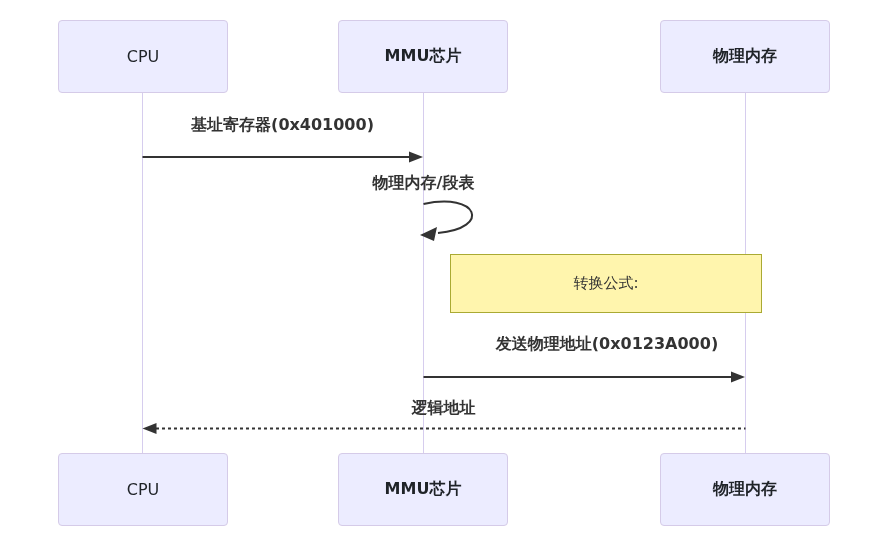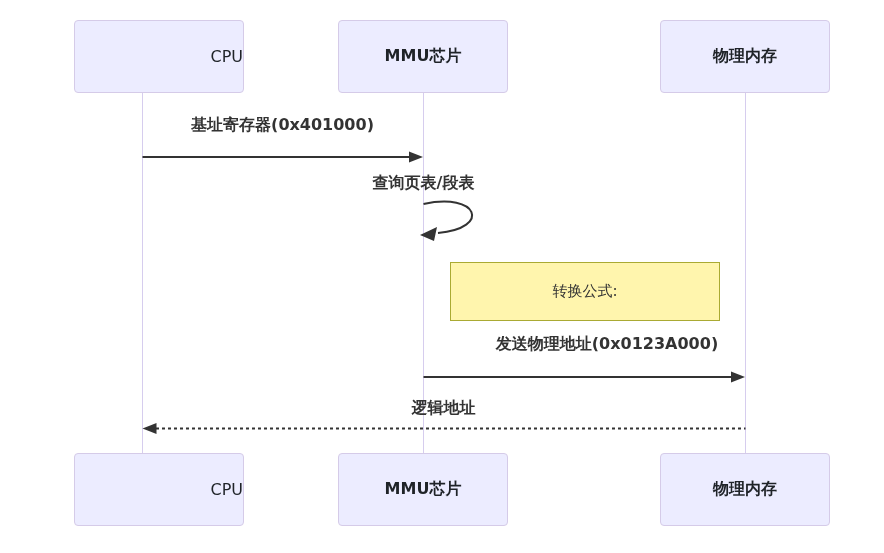--- a/index.html
+++ b/index.html
@@ -30,21 +30,21 @@
     display: flex;
     align-items: center;
     justify-content: center;
     box-sizing: border-box;
   }
   .actor-box span {
     font-size: 16px;
     color: #1f2328;
     white-space: nowrap;
   }
-  .actor-left   { left: 74px; justify-content: flex-end; }
+  .actor-left   { left: 58px; }
   .actor-mid    { left: 338px; font-weight: bold; }
   .actor-right  { left: 660px; font-weight: bold; }
   .actor-top    { top: 20px; }
   .actor-bottom { top: 453px; }
 
   .msg-label {
     position: absolute;
     font-size: 16px;
     font-weight: 700;
     color: #333333;
@@ -54,22 +54,22 @@
     white-space: nowrap;
   }
   .msg1 { left: 142px; width: 281px; top: 112px; }
   .msg2 { left: 323px; width: 201px; top: 170px; }
   .msg3 { left: 446px; width: 322px; top: 331px; }
   .msg4 { left: 142px; width: 603px; top: 395px; }
 
   .note-box {
     position: absolute;
     left: 450px;
-    top: 262px;
-    width: 270px;
+    top: 254px;
+    width: 312px;
     height: 59px;
     background: #FFF5AD;
     border: 1px solid #AAAA33;
     box-sizing: border-box;
     display: flex;
     flex-direction: row;
     align-items: center;
     justify-content: center;
   }
   .note-box .note-line {
@@ -126,21 +126,21 @@
     <span>CPU</span>
   </div>
   <div class="actor-box actor-mid actor-bottom">
     <span>MMU芯片</span>
   </div>
   <div class="actor-box actor-right actor-bottom">
     <span>物理内存</span>
   </div>
 
   <div class="msg-label msg1">基址寄存器(0x401000)</div>
-  <div class="msg-label msg2">查询页表/段表</div>
+  <div class="msg-label msg2">物理内存/段表</div>
   <div class="msg-label msg3">发送物理地址(0x0123A000)</div>
   <div class="msg-label msg4">逻辑地址</div>
 
   <div class="note-box">
     <div class="note-line">转换公式:</div>
   </div>
 
 </div>
 
 </body></html>

